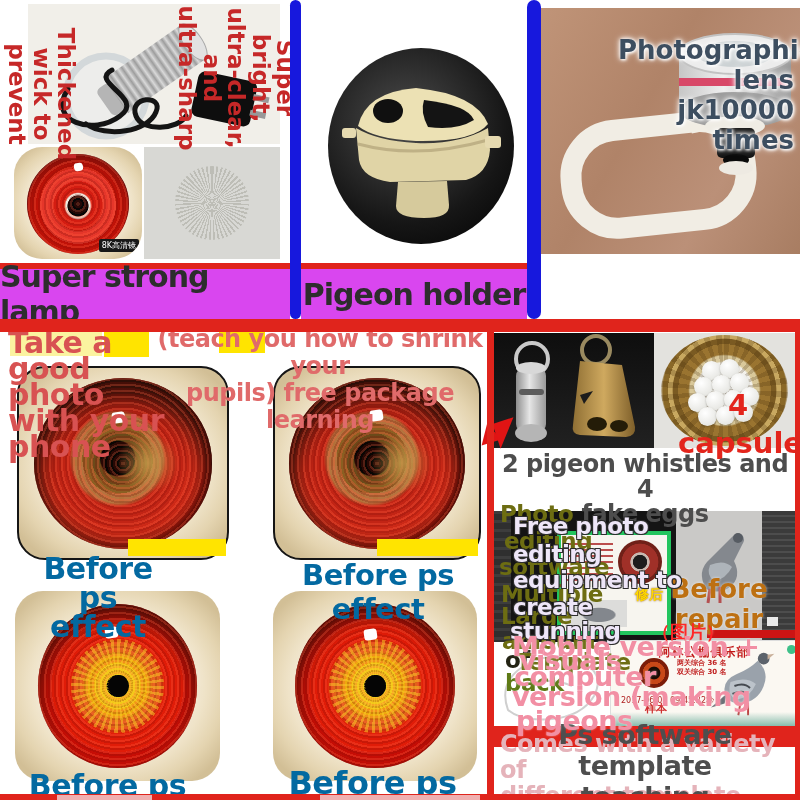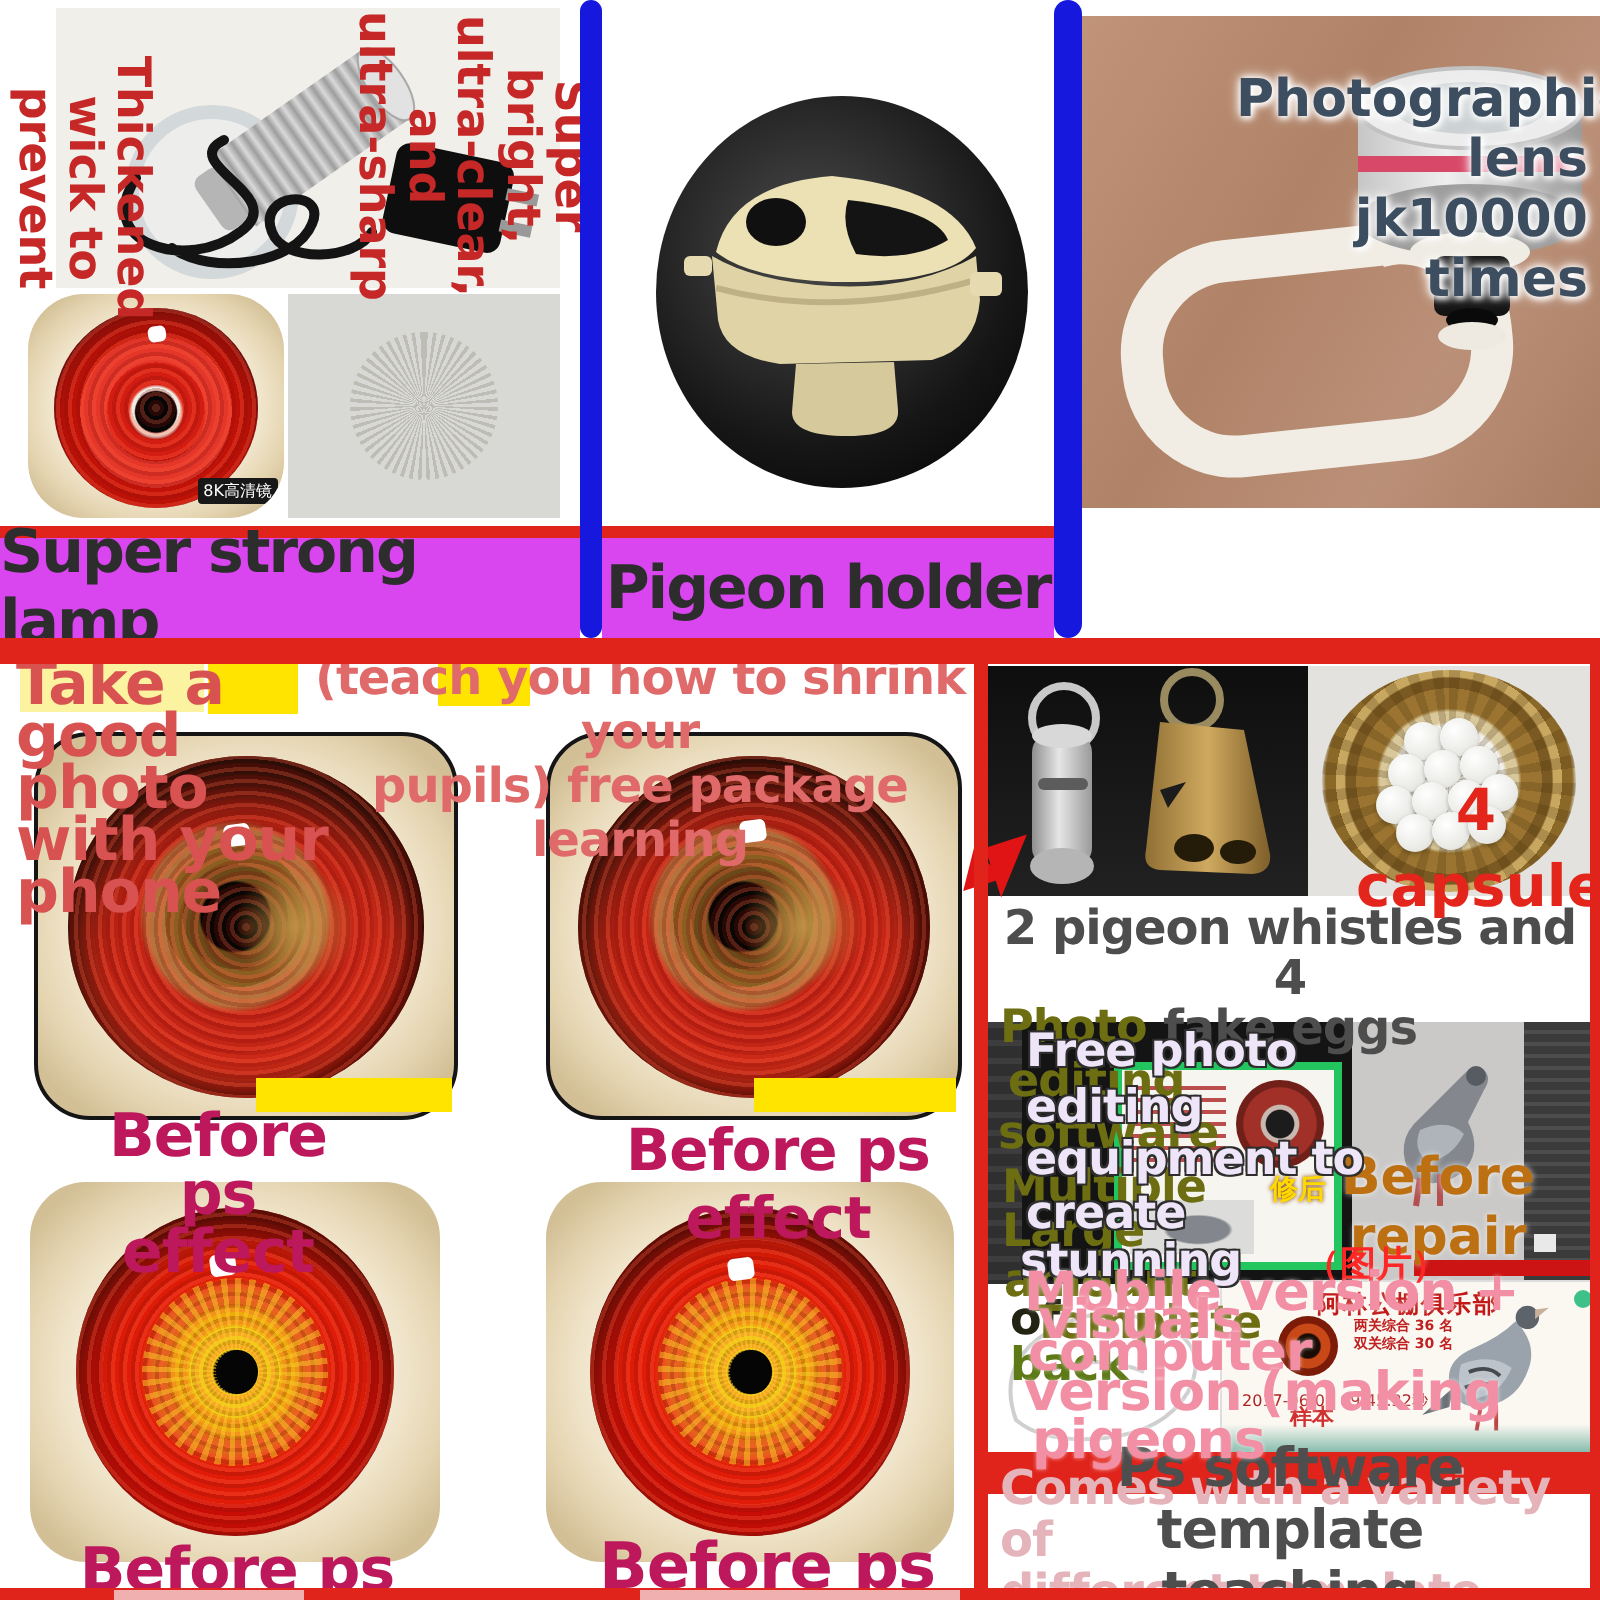--- a/index.html
+++ b/index.html
@@ -68,21 +68,21 @@
   .irisBot{left:11%;top:7%;width:78%;height:86%;border-radius:50%;
     background:radial-gradient(circle at 50% 50%, #050505 0 9%, #f2c818 10% 20%, #eda90e 20% 28%,
       #e2641a 30% 36%, #e01c08 42% 58%, #c80e06 58% 70%, #8e0606 76%, #5e0808 84%, #380a08 93%);
     box-shadow:inset 0 10px 16px 2px rgba(40,14,6,.8);}
   .rays{left:21%;top:21%;width:58%;height:58%;border-radius:50%;
     background:repeating-conic-gradient(rgba(250,205,40,.5) 0 4deg, rgba(250,120,20,0) 4deg 9deg);}
   .pupilB{left:44%;top:43%;width:13%;height:14%;background:#050505;border-radius:50%;}
   .glint{width:13px;height:11px;background:#fff;border-radius:3px;transform:rotate(-8deg);z-index:2;}
   .ybarA{left:128px;top:539px;width:98px;height:17px;}
   .ybarB{left:377px;top:539px;width:101px;height:17px;}
-  .lbl{color:#be185d;font-weight:bold;text-align:center;white-space:pre-line;z-index:5;letter-spacing:-0.5px;margin-left:11px;}
+  .lbl{color:#0369a1;font-weight:bold;text-align:center;white-space:pre-line;z-index:5;letter-spacing:-0.5px;}
   .arrow-right{left:484px;top:426px;width:0;height:0;border-top:11px solid transparent;
     border-bottom:11px solid transparent;border-left:18px solid #e01414;transform:rotate(14deg);z-index:6;}
   
   .vdiv{left:487px;top:319px;width:7px;height:481px;background:#e0241c;z-index:7;}
   .redge{left:795px;top:319px;width:5px;height:481px;background:#e0241c;z-index:7;}
   .bedge{left:0;top:794px;width:800px;height:6px;background:#e0241c;z-index:20;}
   .bedge-pink1{left:57px;top:795px;width:95px;height:5px;background:#f0b0b0;z-index:21;}
   .bedge-pink2{left:320px;top:795px;width:160px;height:5px;background:#f0b0b0;z-index:21;}
   .whistle-photo{left:494px;top:333px;width:160px;height:115px;background:linear-gradient(#0e0e0e,#212121);overflow:hidden;}
   .arrow-dl{left:496px;top:420px;width:0;height:0;border-right:22px solid transparent;

